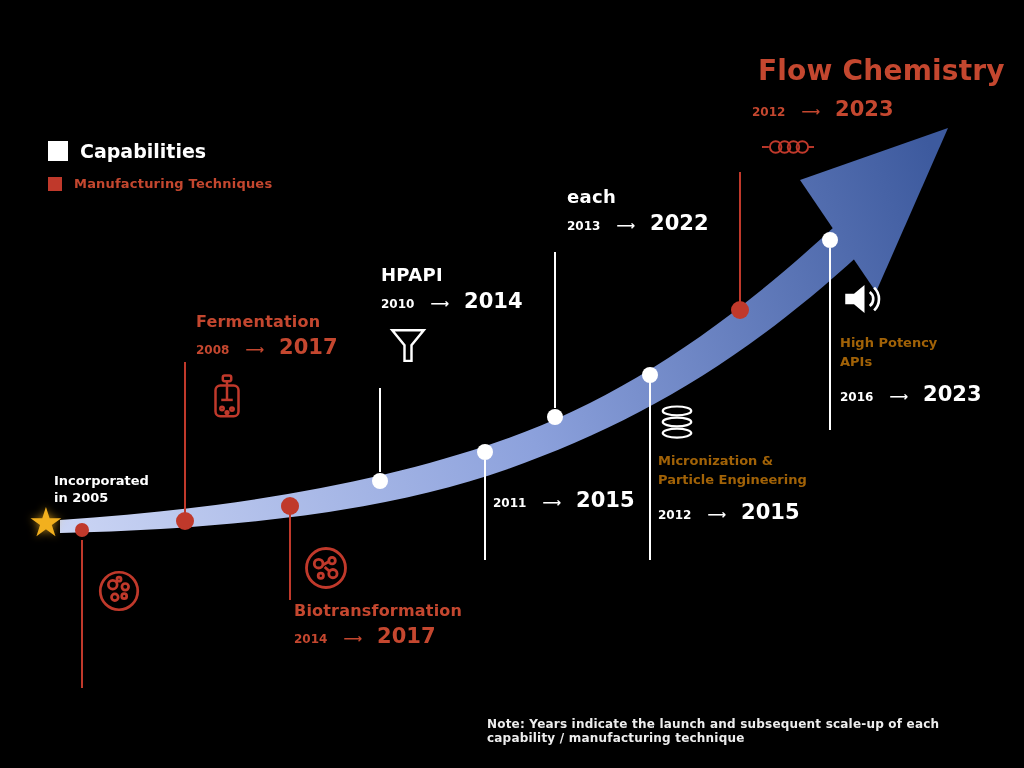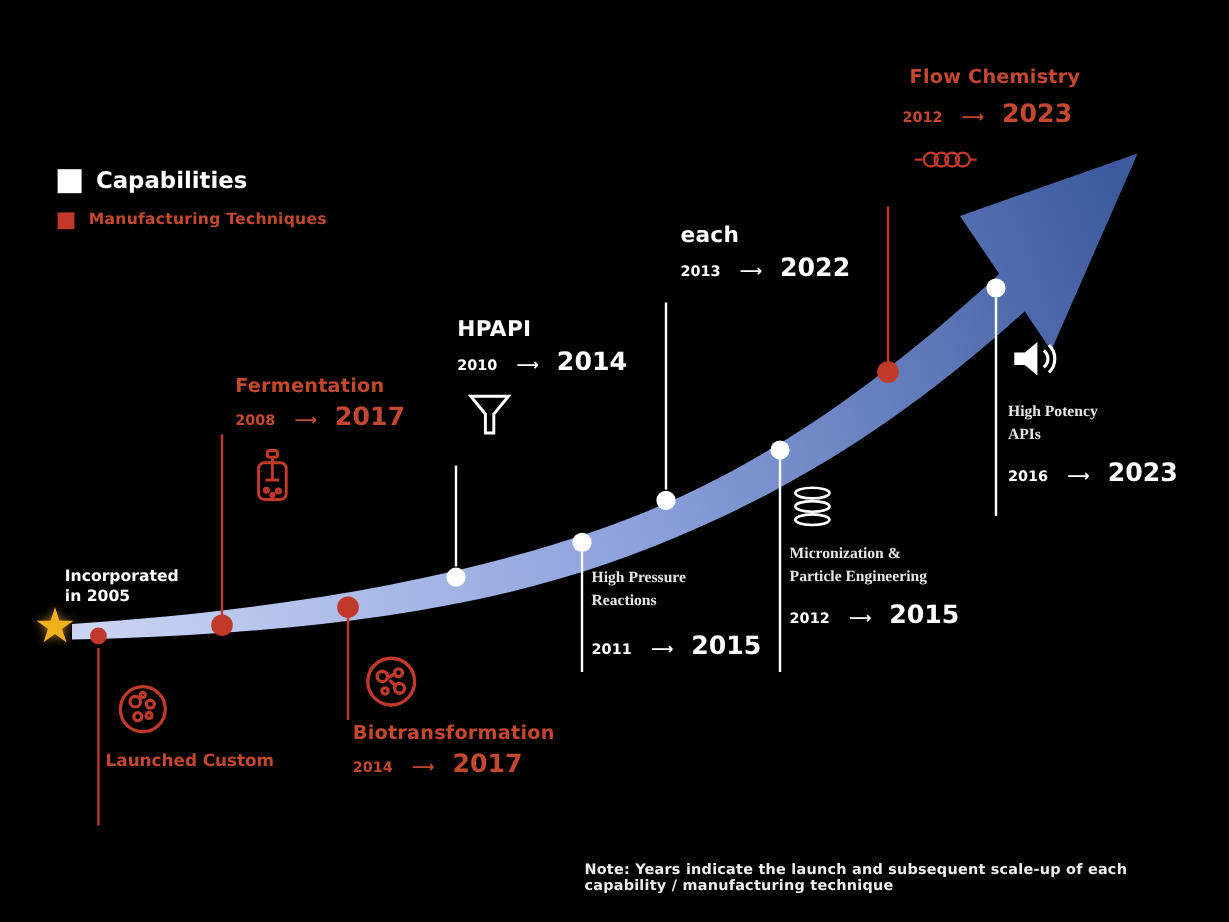--- a/index.html
+++ b/index.html
@@ -3,24 +3,24 @@
 <meta charset="utf-8">
 <style>
   html,body{margin:0;padding:0;background:#000;}
   body{width:1024px;height:768px;position:relative;overflow:hidden;
        font-family:"DejaVu Sans","Liberation Sans",sans-serif;}
   .stage{position:absolute;left:0;top:0;width:1024px;height:768px;}
   .callout{position:absolute;z-index:2;}
   .red{color:#C4472F;}
   .white{color:#FFFFFF;}
   .r-title{color:#C4472F;font-weight:700;font-size:16px;letter-spacing:.2px;}
-  .flow-title{font-size:16px;}
+  .flow-title{font-size:28px;}
   .r-sub{color:#C4472F;font-weight:700;font-size:14px;line-height:1.55;}
   .w-title{color:#fff;font-weight:700;font-size:18px;letter-spacing:.3px;}
-  .w-sub{color:#e5e5e5;font-weight:600;font-size:13px;line-height:1.45;font-family:Liberation Serif, serif;}
+  .w-sub{color:#a16207;font-weight:600;font-size:13px;line-height:1.45;}
   .note{color:#fff;font-weight:600;font-size:13px;line-height:1.3;}
   .period{display:flex;align-items:baseline;gap:16px;font-weight:700;margin-top:4px;}
   .period .from{font-size:12px;}
   .period .arr{font-size:13px;letter-spacing:-1px;}
   .period .to{font-size:21px;}
   .icon{display:block;}
   .legend-row{display:flex;align-items:center;gap:12px;}
   .swatch-white{width:20px;height:20px;background:#fff;}
   .swatch-red{width:14px;height:14px;background:#C0392B;}
   .legend-cap{color:#fff;font-weight:700;font-size:19px;}
@@ -87,21 +87,20 @@
 <div class="callout" style="left:88px;top:566px;width:180px;">
   <svg class="icon" style="margin-left:6px;" width="50" height="50" viewBox="0 0 24 24" fill="none" stroke="#C0392B" stroke-width="1.3">
     <circle cx="12" cy="12" r="9"></circle>
     <circle cx="9" cy="9" r="2.1"></circle>
     <circle cx="15" cy="10" r="1.6"></circle>
     <circle cx="10" cy="15" r="1.6"></circle>
     <circle cx="14.5" cy="14.5" r="1.2"></circle>
     <circle cx="12" cy="6.3" r="1"></circle>
   </svg>
   <div class="r-sub" style="margin-top:8px;">
-    <div>Launched Custom</div>
   </div>
 </div>
 
 <div class="callout" style="left:196px;top:312px;">
   <div class="r-title">Fermentation</div>
   <div class="period red">
     <span class="from">2008</span>
     <span class="arr">⟶</span>
     <span class="to">2017</span>
   </div>
@@ -166,24 +165,20 @@
 <div class="callout" style="left:567px;top:186px;">
   <div class="w-title">each</div>
   <div class="period white">
     <span class="from">2013</span>
     <span class="arr">⟶</span>
     <span class="to">2022</span>
   </div>
 </div>
 
 <div class="callout" style="left:493px;top:472px;">
-  <div class="w-sub">
-    <div>High Pressure</div>
-    <div>Reactions</div>
-  </div>
   <div class="period white" style="margin-top:16px;">
     <span class="from">2011</span>
     <span class="arr">⟶</span>
     <span class="to">2015</span>
   </div>
 </div>
 
 <div class="callout" style="left:658px;top:402px;">
   <svg class="icon" width="38" height="40" viewBox="0 0 24 24" fill="none" stroke="#FFFFFF" stroke-width="1.4">
     <ellipse cx="12" cy="5" rx="9" ry="2.8"></ellipse>

